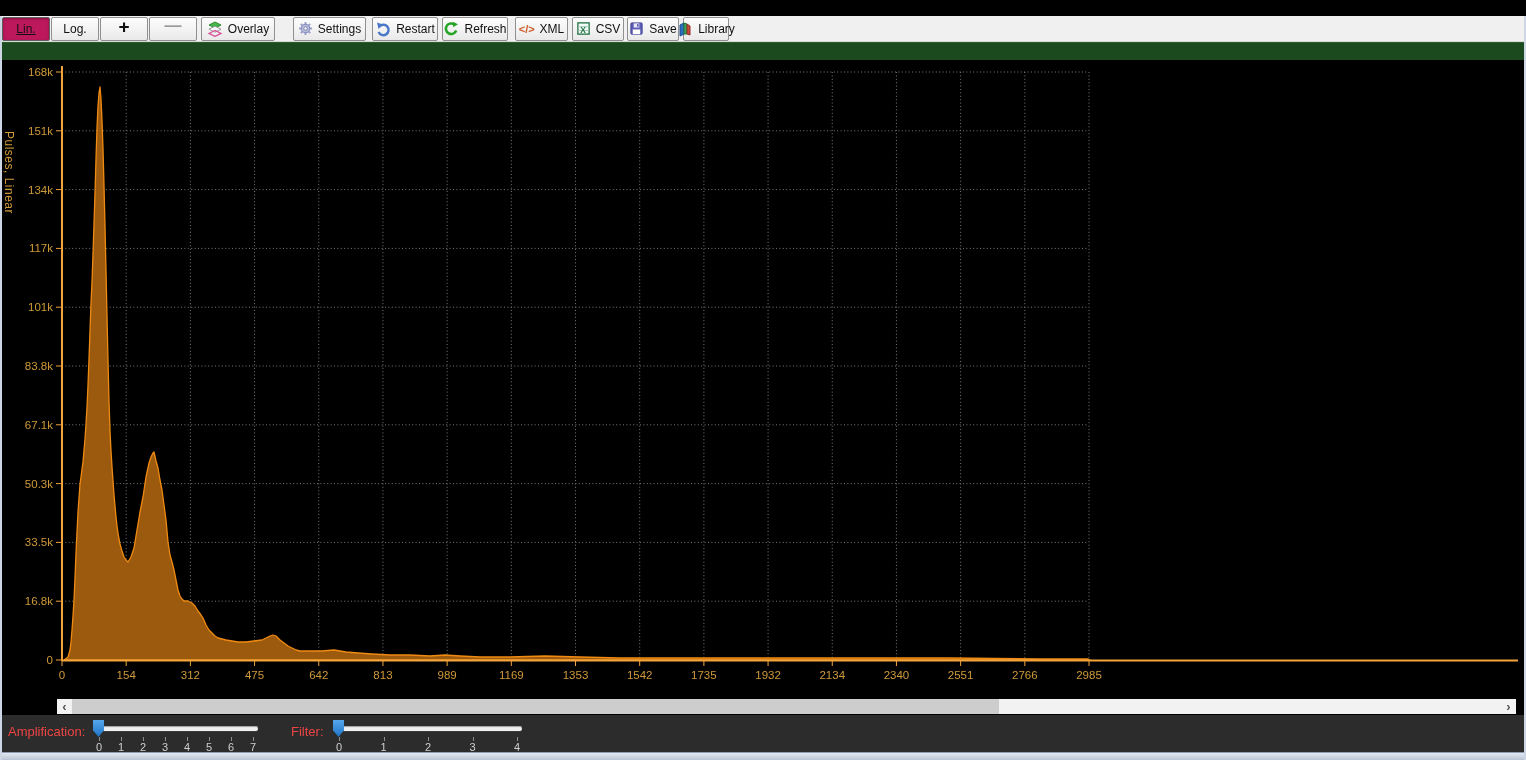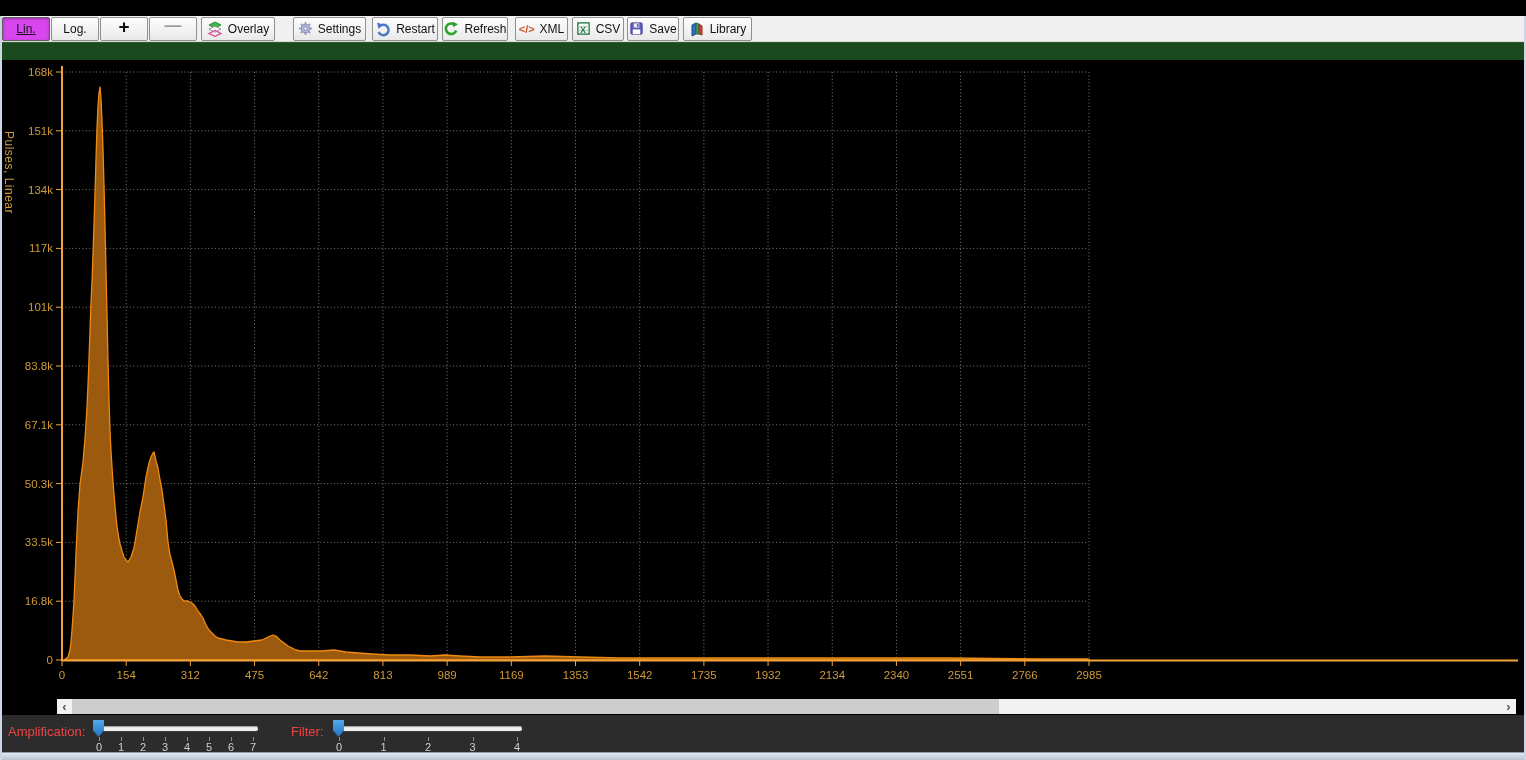--- a/index.html
+++ b/index.html
@@ -17,21 +17,21 @@
     font-size:9px;font-weight:bold;color:#333;line-height:1;}
   .glyph-min{width:7px;height:2px;background:#333;margin-top:6px;}
   .glyph-restore{width:7px;height:6px;border:1px solid #333;border-top-width:2px;}
   .win-btn.close span{color:#7c2f2f;font-size:11px;margin-top:-1px;}
 
   #toolbar{position:absolute;left:0;top:16px;width:1526px;height:26px;background:#f0f0f0;
     display:flex;align-items:center;border-bottom:1px solid #d8d8d8;}
   .tb-btn{height:24px;border:1px solid #909090;border-radius:2px;
     background:linear-gradient(#fdfdfd,#e9e9e9);display:inline-flex;align-items:center;
     justify-content:center;gap:5px;font-size:12px;color:#111;flex:none;cursor:default;}
-  .tb-btn.active{background:#d946ef;border-color:#606060;box-shadow:inset 0 1px 3px rgba(0,0,0,.3);text-decoration:underline;}
+  .tb-btn.active{background:#be185d;border-color:#606060;box-shadow:inset 0 1px 3px rgba(0,0,0,.3);text-decoration:underline;}
   .tb-btn .ico{display:inline-flex;align-items:center;}
   .tb-btn .lbl{white-space:nowrap;}
   .tb-btn.glyph-plus .lbl{font-size:19px;font-weight:bold;margin-top:-3px;}
   .tb-btn.glyph-minus .lbl{font-size:17px;font-weight:bold;color:#9a9a9a;margin-top:-5px;}
   .xml-glyph{color:#cc5a28;font-weight:bold;font-size:11px;}
 
   #green-strip{position:absolute;left:0;top:42px;width:1526px;height:18px;
     background:#1c4a1f;border-top:1px solid #2b5c2e;}
 
   
@@ -155,21 +155,21 @@
         <span class="ico">
           <svg width="15" height="15" viewBox="0 0 16 16">
             <rect x="2" y="2" width="12" height="12" rx="1" fill="#5c5cb8" stroke="#3f3f8f"></rect>
             <rect x="5" y="2.5" width="6" height="4.5" fill="#e8e8f4"></rect>
             <rect x="8.6" y="3.2" width="1.6" height="3" fill="#5c5cb8"></rect>
             <rect x="4" y="9" width="8" height="5" fill="#ffffff"></rect>
           </svg>
         </span>
         <span class="lbl">Save</span>
       </div>
-      <div class="tb-btn" style="width: 69px; margin-left: 4px;">
+      <div class="tb-btn" style="width: 46px; margin-left: 4px;">
         <span class="ico">
           <svg width="16" height="16" viewBox="0 0 16 16">
             <polygon points="3,4 7,2 7,13 3,15" fill="#2f6fc2" stroke="#1d4b8a"></polygon>
             <polygon points="7,2 10,3 10,13 7,13" fill="#3aa655" stroke="#23773a"></polygon>
             <polygon points="10,3 13,5 13,14 10,13" fill="#c94a3d" stroke="#8f2f26"></polygon>
           </svg>
         </span>
         <span class="lbl">Library</span>
       </div>
     </div>

